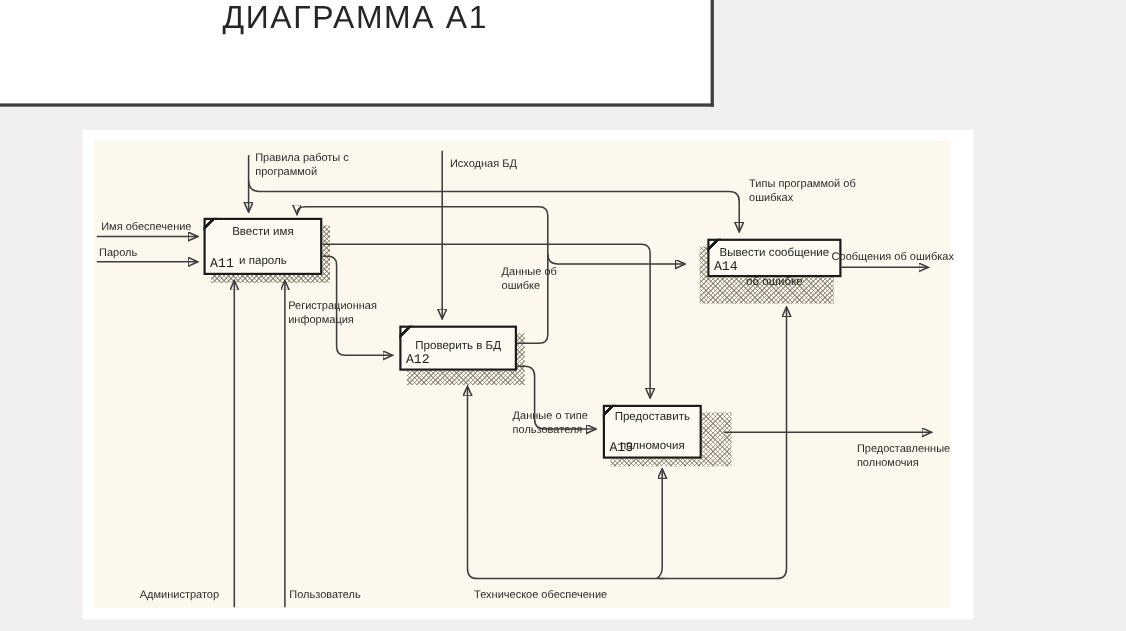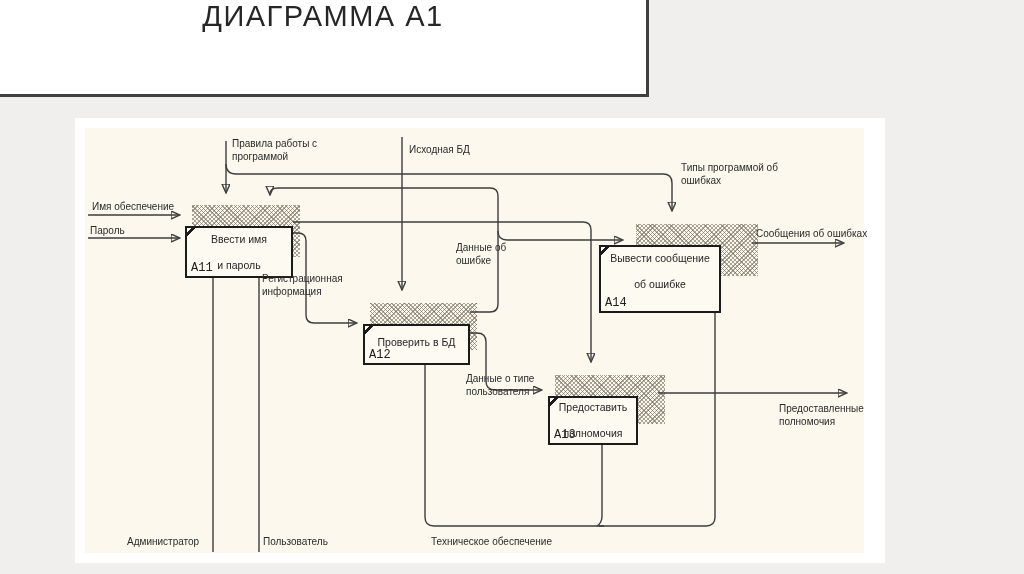--- a/index.html
+++ b/index.html
@@ -10,21 +10,21 @@
   #title-block{position:absolute;left:0;top:0;width:646px;height:94px;background:#ffffff;
         border-right:3px solid #3f3f3f;border-bottom:3px solid #3f3f3f;
         display:flex;align-items:flex-start;justify-content:center;}
   #title-block .title{font-size:29px;letter-spacing:1.5px;color:#262626;}
 
   
   #panel{position:absolute;left:75px;top:118px;width:810px;height:445px;background:#ffffff;z-index:0;}
   #canvas{position:absolute;left:85px;top:128px;width:779px;height:425px;background:#fcf8ed;z-index:0;}
 
   
-  .box{position:absolute;background:#fdfaf1;border:2px solid #1b1b1b;z-index:3;box-sizing:border-box;margin-top:28px;}
+  .box{position:absolute;background:#fdfaf1;border:2px solid #1b1b1b;z-index:3;box-sizing:border-box;}
   .box::before{content:"";position:absolute;left:-2px;top:-2px;width:13px;height:13px;
         background:linear-gradient(135deg,transparent 6px,#1b1b1b 6px,#1b1b1b 8.5px,transparent 8.5px);}
   .box .bt{position:absolute;left:0;right:0;top:5px;text-align:center;font-size:10.5px;
         line-height:13px;color:#262626;white-space:pre-line;}
   .box .bid{position:absolute;left:4px;bottom:1px;font-size:12px;color:#202020;font-family:Liberation Mono, monospace;}
   .shadow{position:absolute;z-index:1;
         background:repeating-linear-gradient(45deg,rgba(112,105,90,.6) 0 1px,rgba(0,0,0,0) 1px 3px),
                    repeating-linear-gradient(-45deg,rgba(112,105,90,.6) 0 1px,rgba(0,0,0,0) 1px 3px);}
 
   
@@ -86,21 +86,21 @@
   </div>
   <div class="box" style="left:363px;top:296px;width:107px;height:41px">
     <div class="bt" style="top:10px"><span>Проверить в БД</span></div>
     <div class="bid">А12</div>
   </div>
   <div class="box" style="left:548px;top:368px;width:90px;height:49px">
     <div class="bt" style="top:3px"><span>Предоставить</span><br>
       <span>полномочия</span></div>
     <div class="bid">А13</div>
   </div>
-  <div class="box" style="left:599px;top:217px;width:122px;height:68px">
+  <div class="box" style="left:643px;top:217px;width:122px;height:35px">
     <div class="bt"><span>Вывести сообщение</span><br>
       <span>об ошибке</span></div>
     <div class="bid">А14</div>
   </div>
 
   <div class="lbl" style="left:232px;top:138px">
     <div>Правила работы с</div>
     <div>программой</div>
   </div>
   <div class="lbl" style="left:409px;top:144px">Исходная БД</div>

